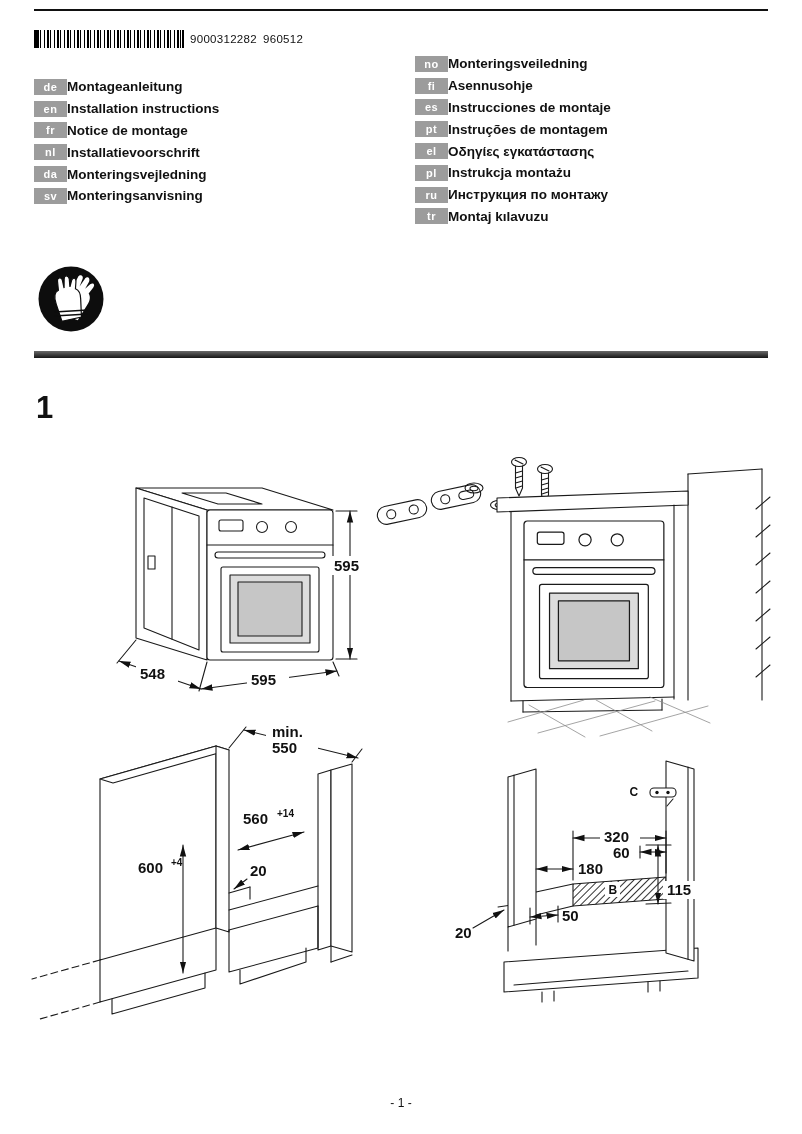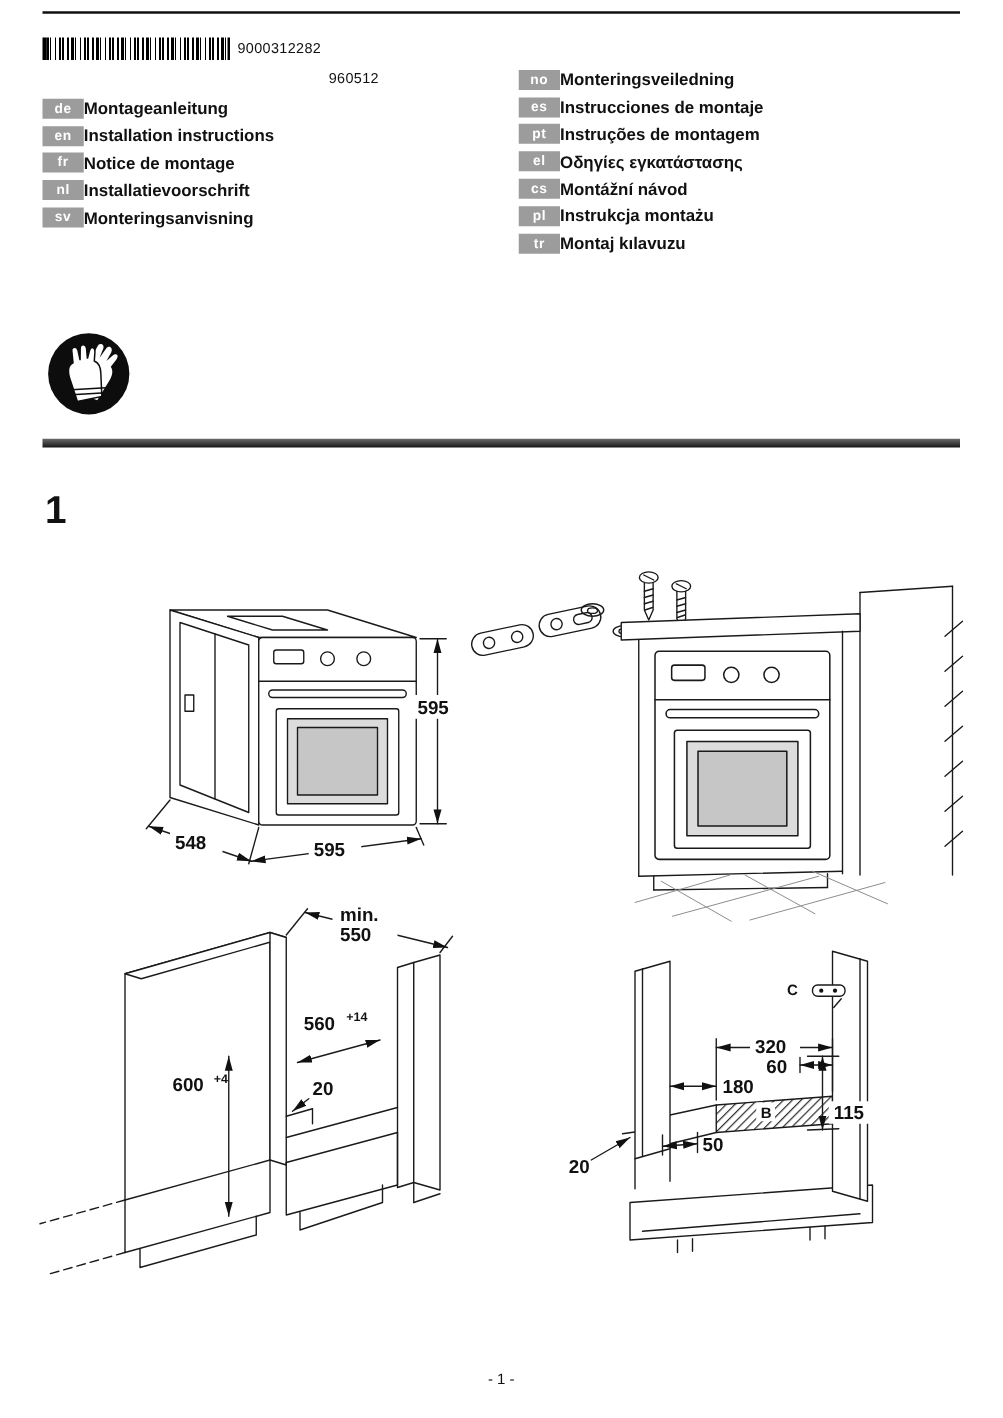--- a/index.html
+++ b/index.html
@@ -41,69 +41,77 @@
 </style>
 </head>
 <body>
 
 <div class="page">
 
   <div class="abs top-rule"></div>
 
   <div class="abs barcode"></div>
   <span class="abs code-text" style="left:190px;">9000312282</span>
-  <span class="abs code-text" style="left:263px;margin-top:24px;">960512</span>
+  <span class="abs code-text" style="left:263px;">960512</span>
 
   <div class="lang-col" style="left:34px; top:76px;">
     <div class="lang-row">
       <span class="lang-code">de</span>
       <span class="lang-title">Montageanleitung</span>
     </div>
     <div class="lang-row">
       <span class="lang-code">en</span>
       <span class="lang-title">Installation instructions</span>
     </div>
     <div class="lang-row">
       <span class="lang-code">fr</span>
       <span class="lang-title">Notice de montage</span>
     </div>
     <div class="lang-row">
       <span class="lang-code">nl</span>
       <span class="lang-title">Installatievoorschrift</span>
     </div>
     <div class="lang-row">
+      <span class="lang-code">da</span>
+      <span class="lang-title">Monteringsvejledning</span>
+    </div>
+    <div class="lang-row">
       <span class="lang-code">sv</span>
       <span class="lang-title">Monteringsanvisning</span>
     </div>
   </div>
 
   <div class="lang-col" style="left:415px; top:53px;">
     <div class="lang-row">
       <span class="lang-code">no</span>
       <span class="lang-title">Monteringsveiledning</span>
     </div>
     <div class="lang-row">
+      <span class="lang-code">fi</span>
+      <span class="lang-title">Asennusohje</span>
+    </div>
+    <div class="lang-row">
       <span class="lang-code">es</span>
       <span class="lang-title">Instrucciones de montaje</span>
     </div>
     <div class="lang-row">
       <span class="lang-code">pt</span>
       <span class="lang-title">Instruções de montagem</span>
     </div>
     <div class="lang-row">
       <span class="lang-code">el</span>
       <span class="lang-title">Οδηγίες εγκατάστασης</span>
     </div>
     <div class="lang-row">
-      <span class="lang-code">cs</span>
-      <span class="lang-title">Montážní návod</span>
-    </div>
-    <div class="lang-row">
       <span class="lang-code">pl</span>
       <span class="lang-title">Instrukcja montażu</span>
+    </div>
+    <div class="lang-row">
+      <span class="lang-code">ru</span>
+      <span class="lang-title">Инструкция по монтажу</span>
     </div>
     <div class="lang-row">
       <span class="lang-code">tr</span>
       <span class="lang-title">Montaj kılavuzu</span>
     </div>
   </div>
 
   <svg class="abs" style="left:36px; top:264px;" width="70" height="70" viewBox="0 0 70 70">
     <defs>
         <clipPath id="gc">

